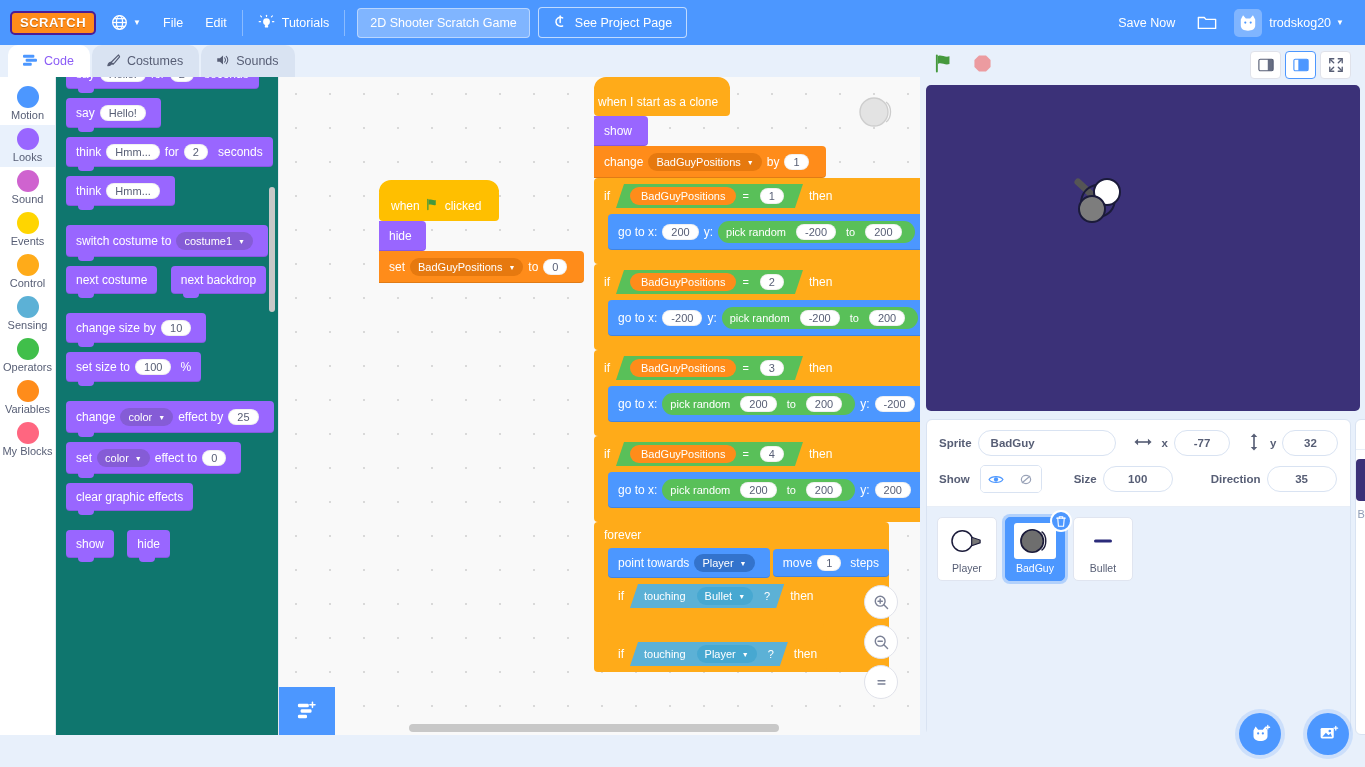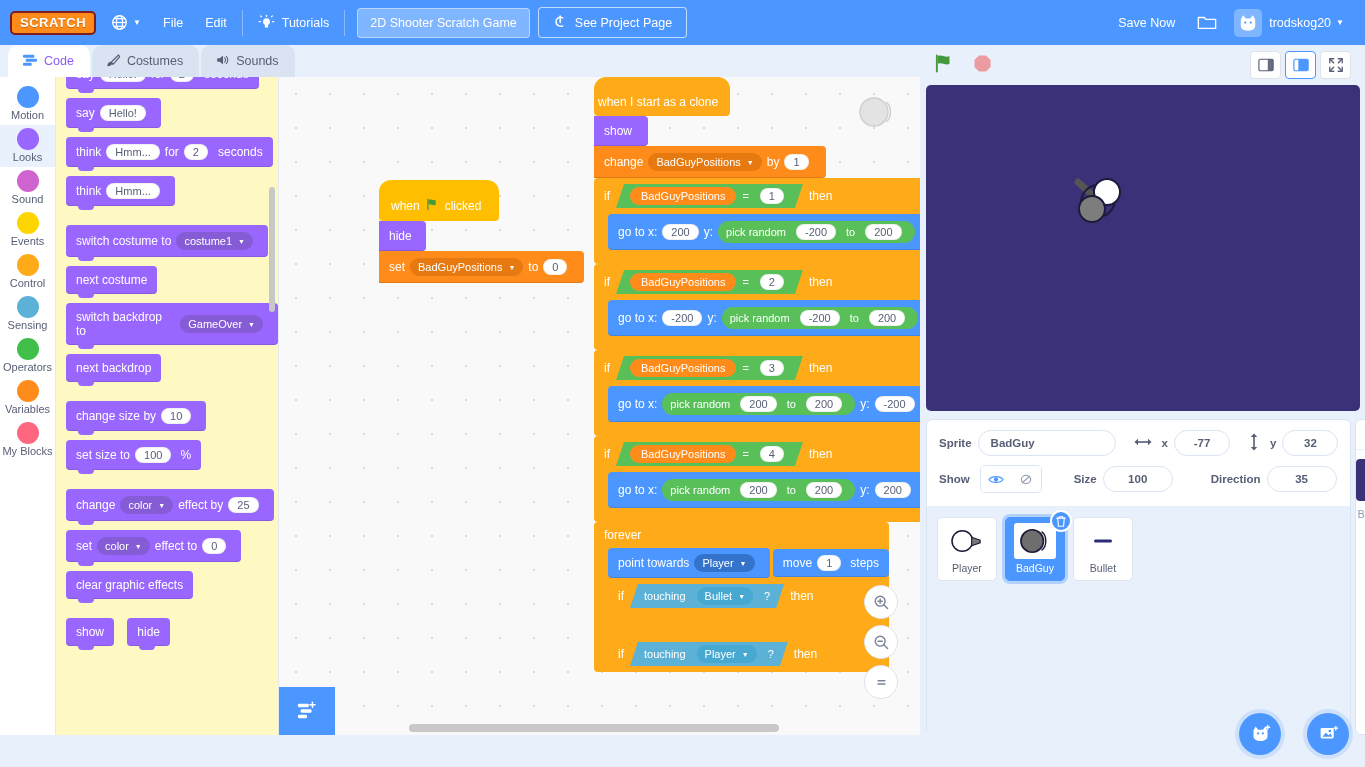--- a/index.html
+++ b/index.html
@@ -14,21 +14,21 @@
   
   #menubar {
     height:45px; background:#4c97ff; display:flex; align-items:center;
     color:#fff; position:relative;
   }
   .mb-item { display:flex; align-items:center; height:45px; padding:0 11px; font-size:12.5px; cursor:pointer; }
   .scratch-logo {
     margin-left:10px; margin-right:4px;
     background:#ff8c1a; color:#fff; font-weight:bold; font-size:13px;
     padding:4px 8px; border-radius:5px; letter-spacing:.5px;
-    border:2px solid #7f1d1d; line-height:12px; font-family:"Liberation Sans",sans-serif;
+    border:2px solid #4c1d95; line-height:12px; font-family:"Liberation Sans",sans-serif;
     text-shadow:0 1px 0 rgba(0,0,0,.25);
   }
   .divider-v { width:1px; height:26px; background:rgba(255,255,255,.35); margin:0 4px; }
   .globe-icon svg, .bulb-icon svg, .folder-icon svg, .share-icon svg { display:block; }
   .caret { margin-left:5px; font-size:8px; }
   #project-title {
     background:#80b5ff; border:1px solid rgba(255,255,255,.45); border-radius:4px;
     color:#fff; padding:7px 12px; font-size:12.5px; margin:0 8px; min-width:170px;
     text-align:center;
   }
@@ -52,21 +52,21 @@
   }
   .tab.active { background:#fff; color:#8b5cf6; }
   #workspace { flex:1; display:flex; background:#fff; position:relative; overflow:hidden; }
   
   #cats { width:56px; background:#fff; border-right:1px solid #e6e8f0; padding-top:6px; }
   .cat { text-align:center; padding:3px 0 4px; cursor:pointer; }
   .cat.selected { background:#e9f1fc; }
   .cat .dot { width:22px;height:22px;border-radius:50%;margin:0 auto 1px; }
   .cat .lbl { font-size:11px; color:#575e75; }
   
-  #palette { width:223px; background:#fef9c3; position:relative; overflow:hidden; border-right:1px solid #e6e8f0; }
+  #palette { width:223px; background:#0f766e; position:relative; overflow:hidden; border-right:1px solid #e6e8f0; }
   .pal-inner { position:absolute; top:-18px; left:0; width:100%; }
   
   .blk {
     display:inline-flex; align-items:center; position:relative;
     color:#fff; font-size:12px; border-radius:4px; padding:7px 10px; margin:0 0 9px 10px;
     box-shadow:inset 0 -1px 0 rgba(0,0,0,.12);
   }
   .blk.looks { background:#9966ff; }
   .blk.motion{ background:#4c97ff; }
   .blk.control{background:#ffab19; }
@@ -370,27 +370,20 @@
             <span>switch costume to</span>
             <span class="drop looks-d">
               <span>costume1</span>
               <span class="tri">▼</span>
             </span>
           </div>
           <div class="blk looks stack">
             <span>next costume</span>
           </div>
           <div class="blk looks stack">
-            <span>switch backdrop to</span>
-            <span class="drop looks-d">
-              <span>GameOver</span>
-              <span class="tri">▼</span>
-            </span>
-          </div>
-          <div class="blk looks stack">
             <span>next backdrop</span>
           </div>
           <div class="pal-gap"></div>
           <div class="blk looks stack">
             <span>change size by</span>
             <span class="oval num">10</span>
           </div>
           <div class="blk looks stack">
             <span>set size to</span>
             <span class="oval num">100</span>

